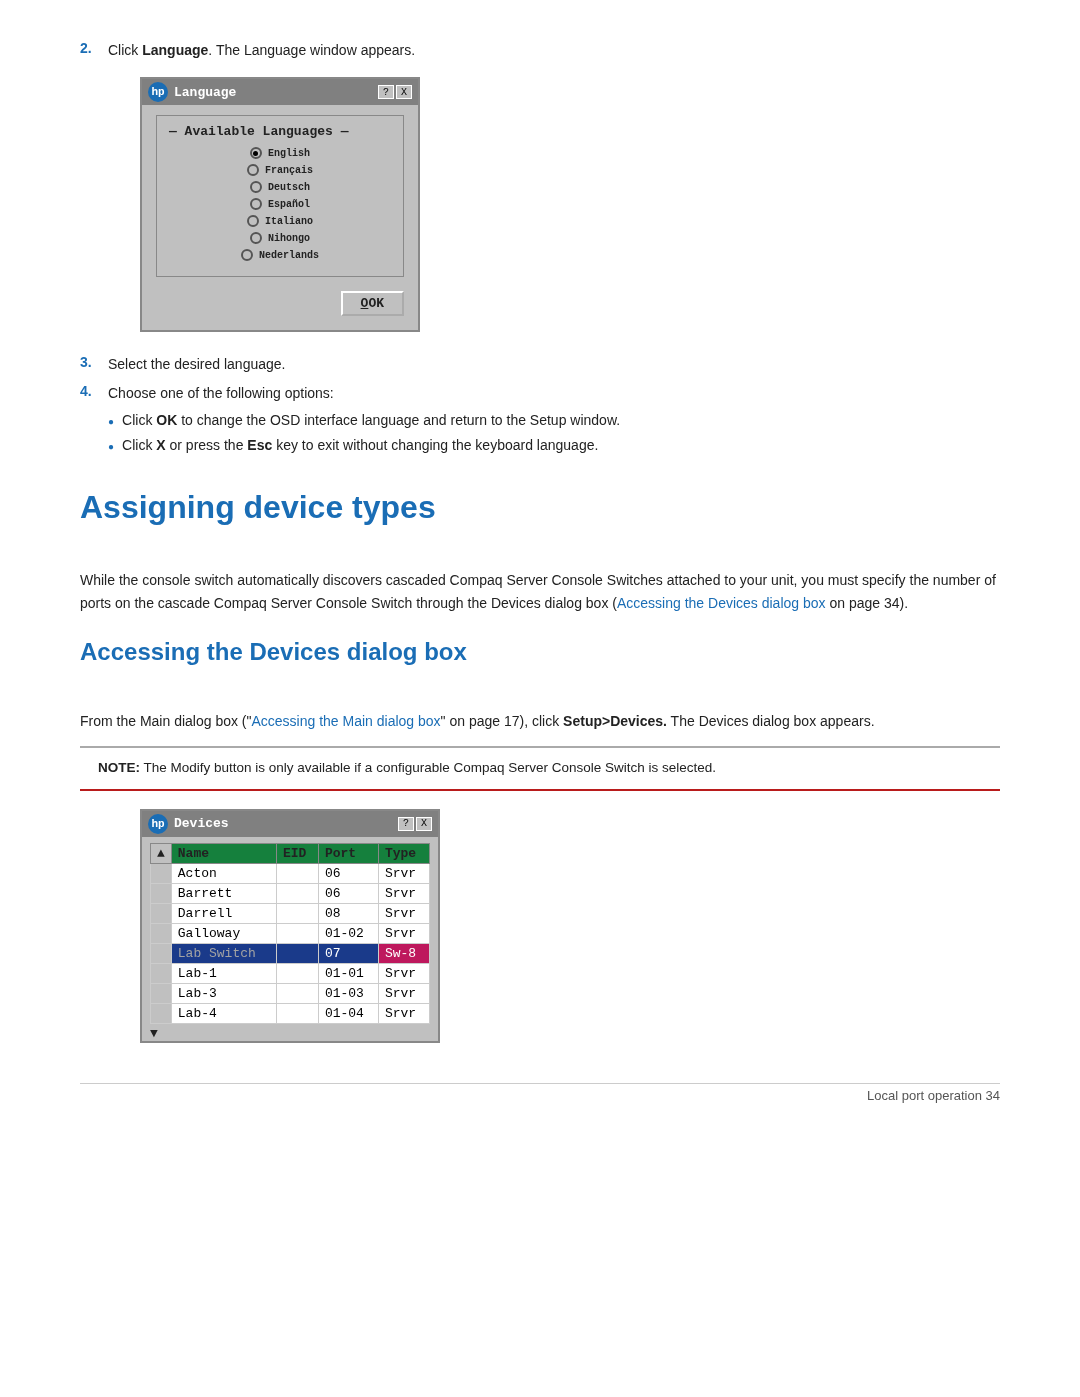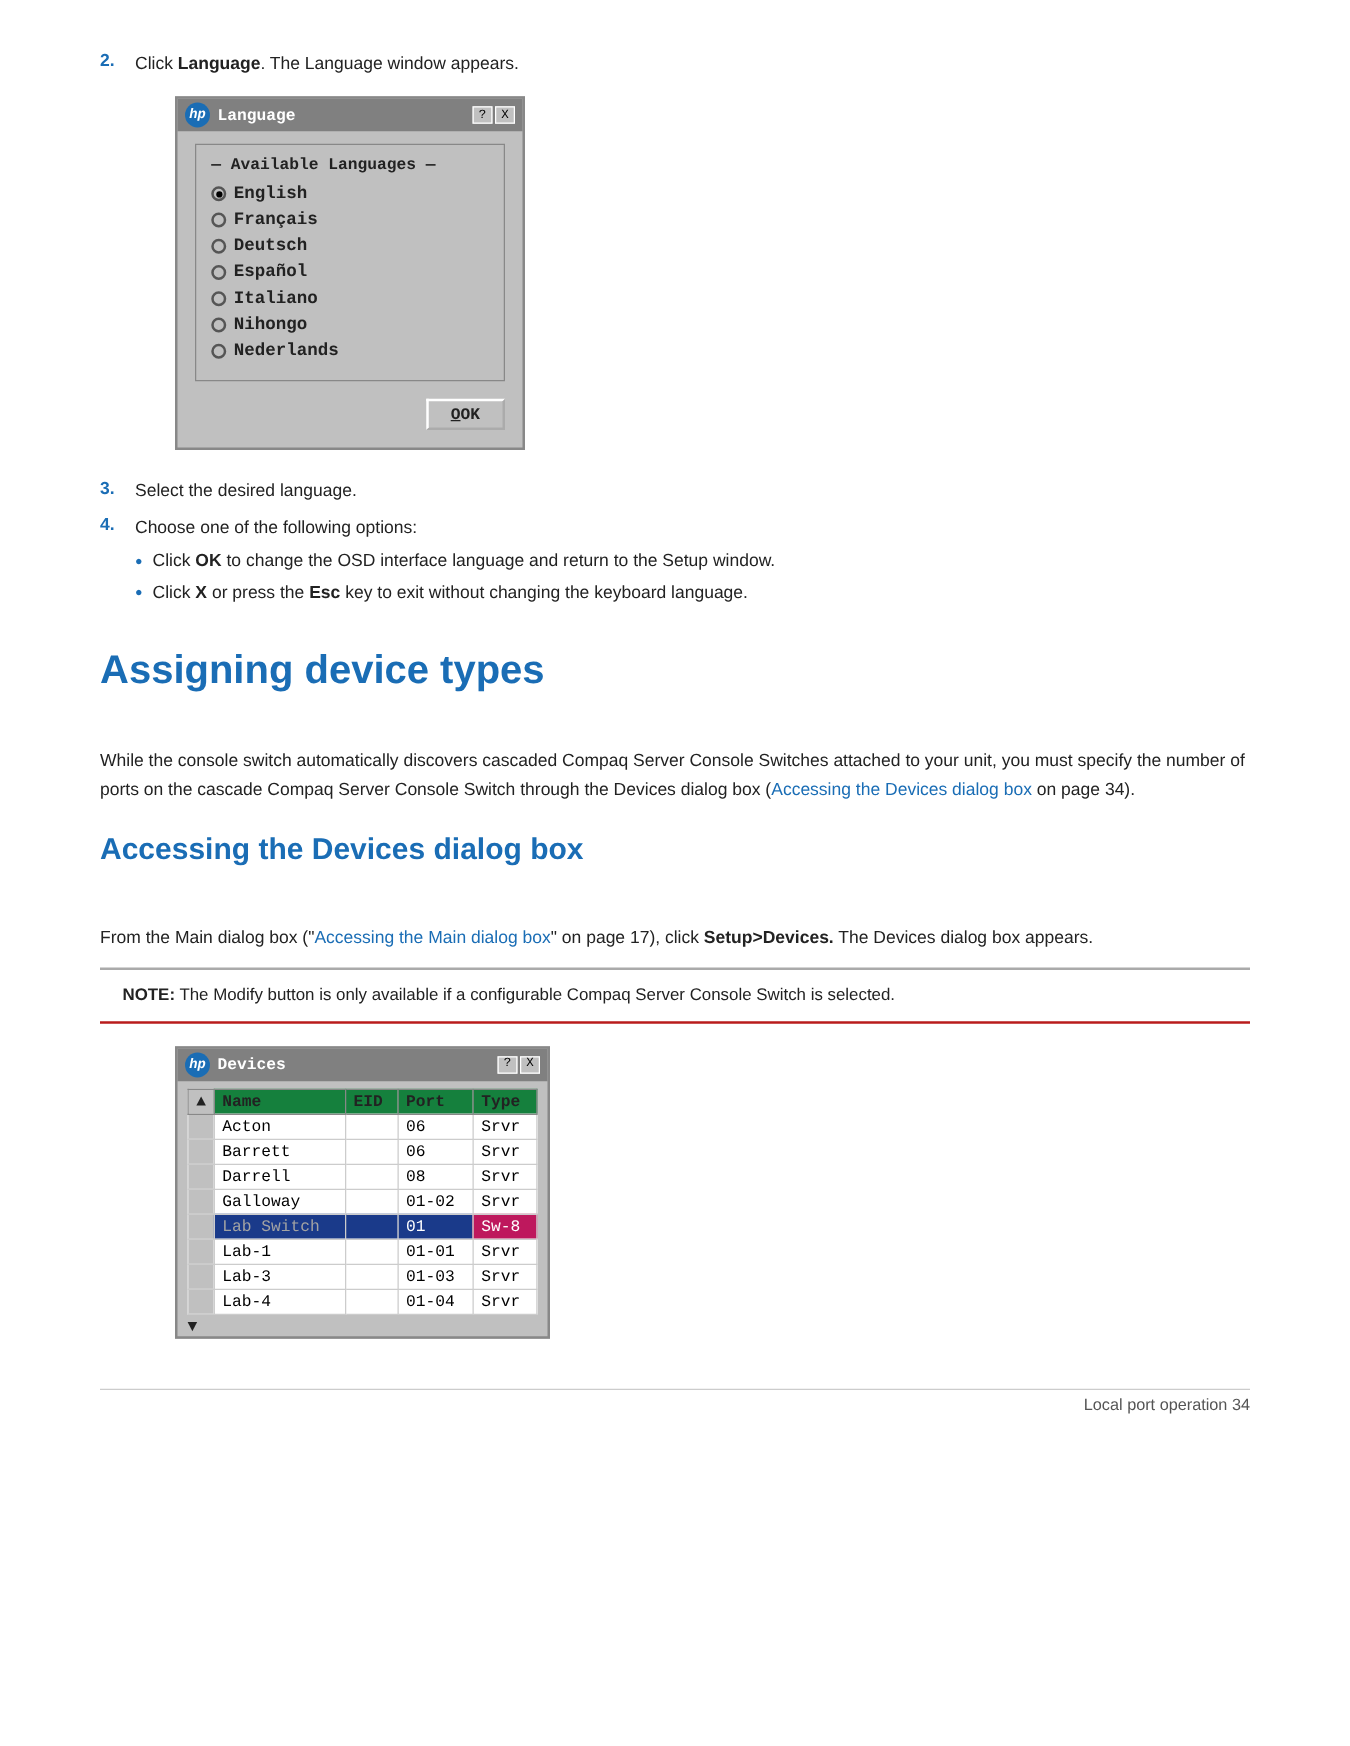--- a/index.html
+++ b/index.html
@@ -78,21 +78,20 @@
       background: #1a6db5;
       color: #fff;
       font-size: 11px;
       font-weight: bold;
       border-radius: 50%;
       width: 20px;
       height: 20px;
       display: flex;
       align-items: center;
       justify-content: center;
-      font-style: italic;
     }
     .dialog-title-text {
       font-weight: bold;
       color: #fff;
       font-size: 13px;
     }
     .dialog-titlebar-btns {
       display: flex;
       gap: 2px;
     }
@@ -122,22 +121,23 @@
       font-size: 13px;
       margin-bottom: 8px;
       font-family: 'Courier New', Courier, monospace;
     }
     .lang-option {
       display: flex;
       align-items: center;
       gap: 6px;
       margin-bottom: 5px;
       font-family: 'Courier New', Courier, monospace;
-      font-size: 14px;
-      font-weight: bold;
+      font-size: 10px;
+      font-weight: bold;
+      justify-content: center;
     }
     .radio-circle {
       width: 12px;
       height: 12px;
       border-radius: 50%;
       border: 2px solid #555;
       display: flex;
       align-items: center;
       justify-content: center;
     }
@@ -415,21 +415,21 @@
               <td style="background: rgb(192, 192, 192); color: rgb(0, 0, 0);"></td>
               <td>Galloway</td>
               <td></td>
               <td>01-02</td>
               <td>Srvr</td>
             </tr>
             <tr class="highlighted">
               <td style="background: rgb(192, 192, 192); color: rgb(0, 0, 0);"></td>
               <td style="background: rgb(26, 58, 138); color: #a3a3a3;">Lab Switch</td>
               <td style="background: rgb(26, 58, 138); color: rgb(255, 255, 255);"></td>
-              <td style="background: rgb(26, 58, 138); color: rgb(255, 255, 255);">01</td>
+              <td style="background: rgb(26, 58, 138); color: rgb(255, 255, 255);">07</td>
               <td style="background: #be185d; color: rgb(255, 255, 255);">Sw-8</td>
             </tr>
             <tr class="normal">
               <td style="background: rgb(192, 192, 192); color: rgb(0, 0, 0);"></td>
               <td>Lab-1</td>
               <td></td>
               <td>01-01</td>
               <td>Srvr</td>
             </tr>
             <tr class="normal">

